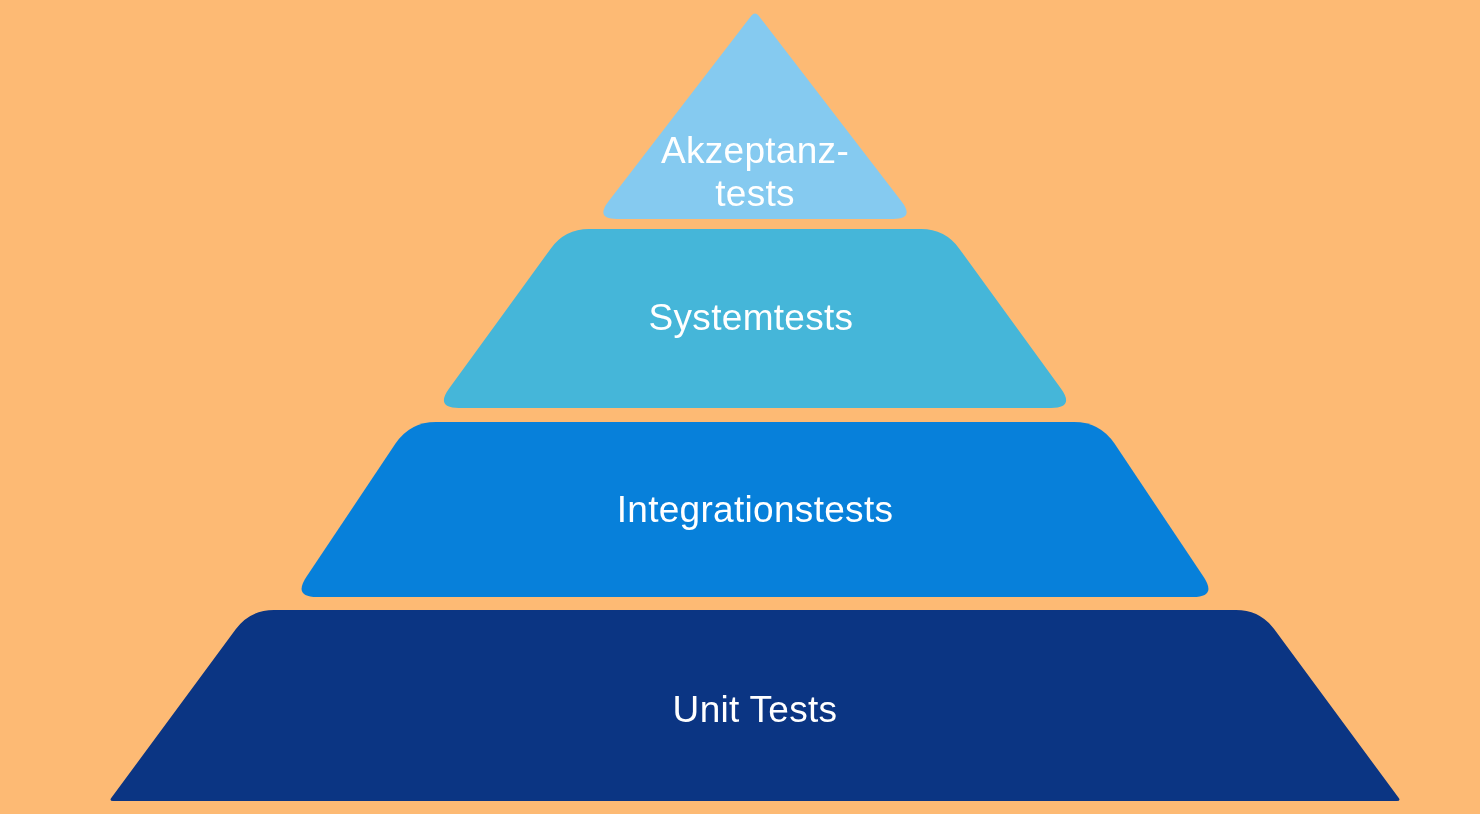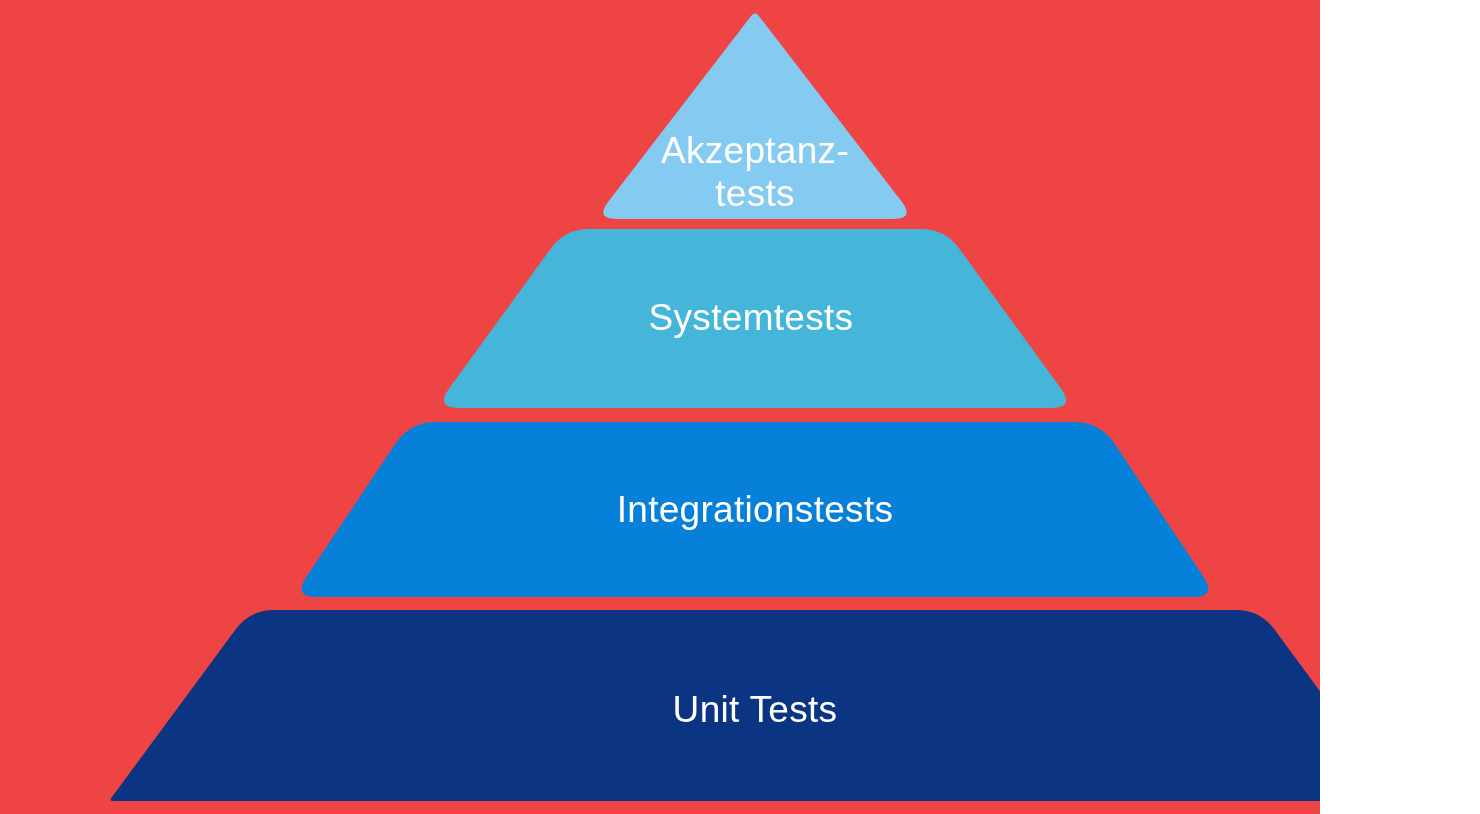--- a/index.html
+++ b/index.html
@@ -2,23 +2,23 @@
 <html><head>
 <meta charset="utf-8">
 <style>
   html, body {
     margin: 0;
     padding: 0;
     background: #ffffff;
   }
   .stage {
     position: relative;
-    width: 1320px;
+    width: 1480px;
     height: 814px;
-    background: #ef4444;
+    background: #fdba74;
     overflow: hidden;
     font-family: "Liberation Sans", "DejaVu Sans", sans-serif;
   }
   svg.pyramid {
     display: block;
     width: 1480px;
     height: 814px;
   }
   text.level-label {
     font-family: "Liberation Sans", "DejaVu Sans", sans-serif;

